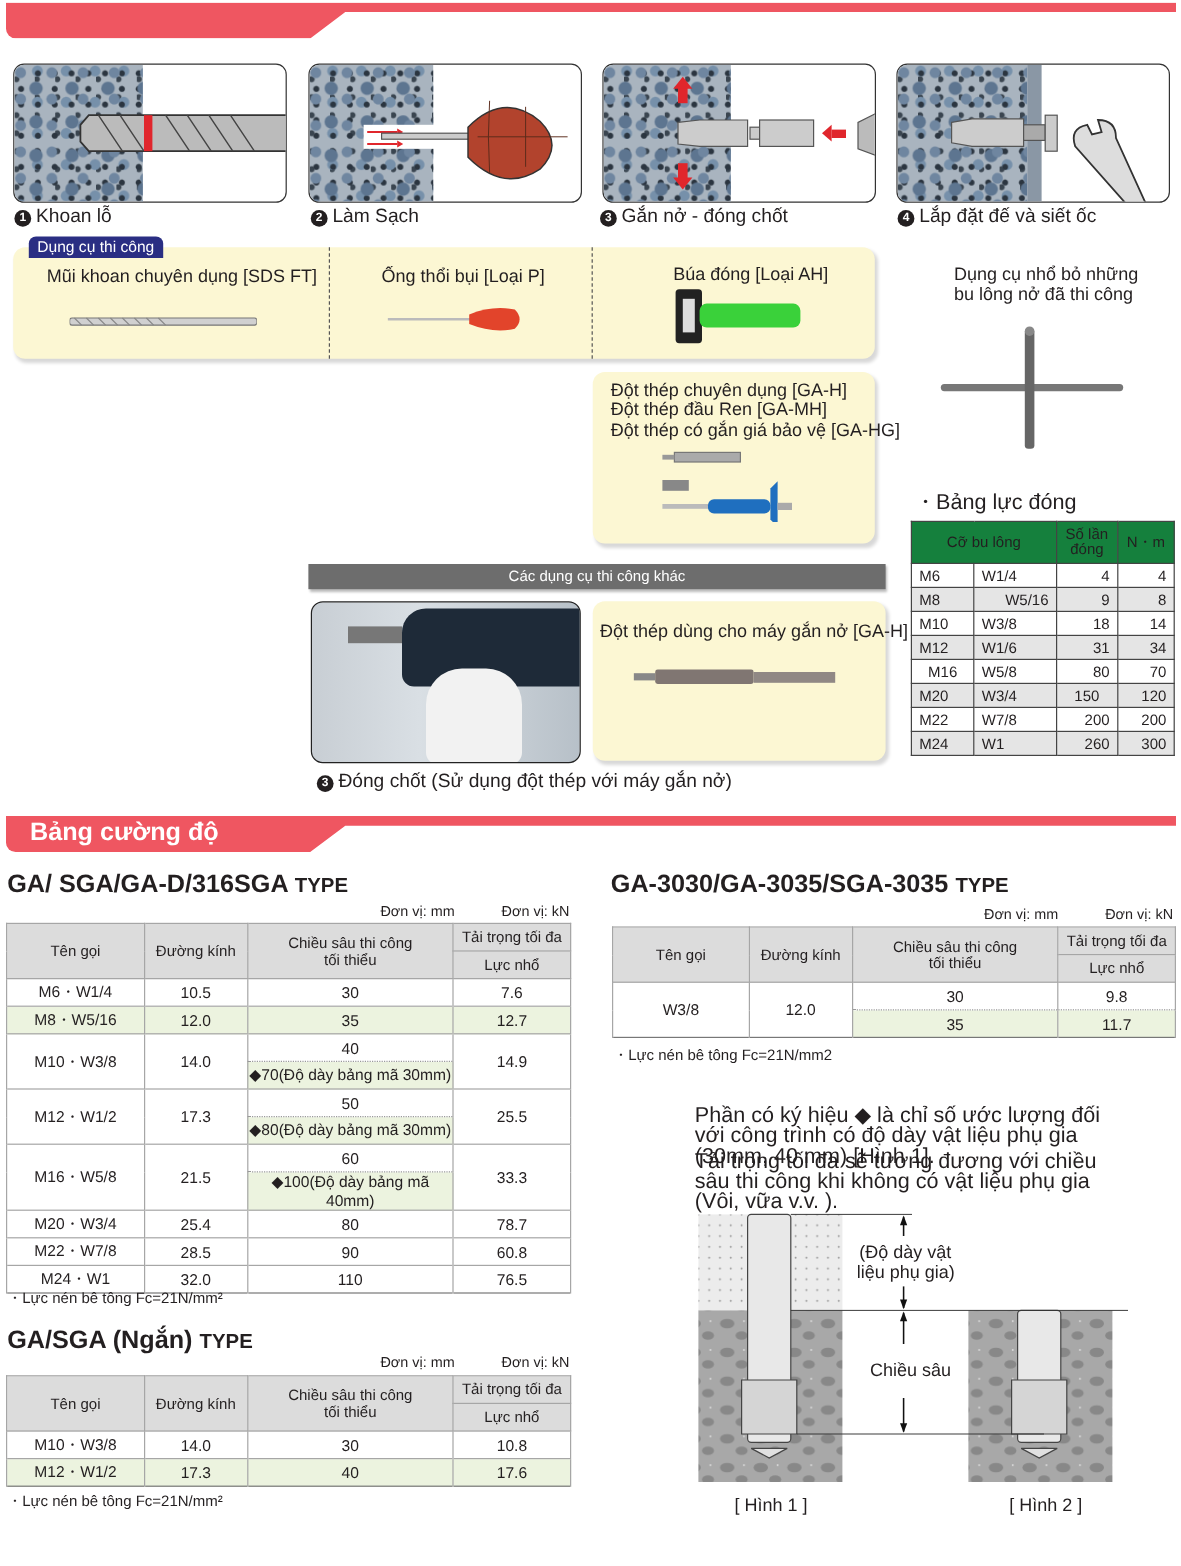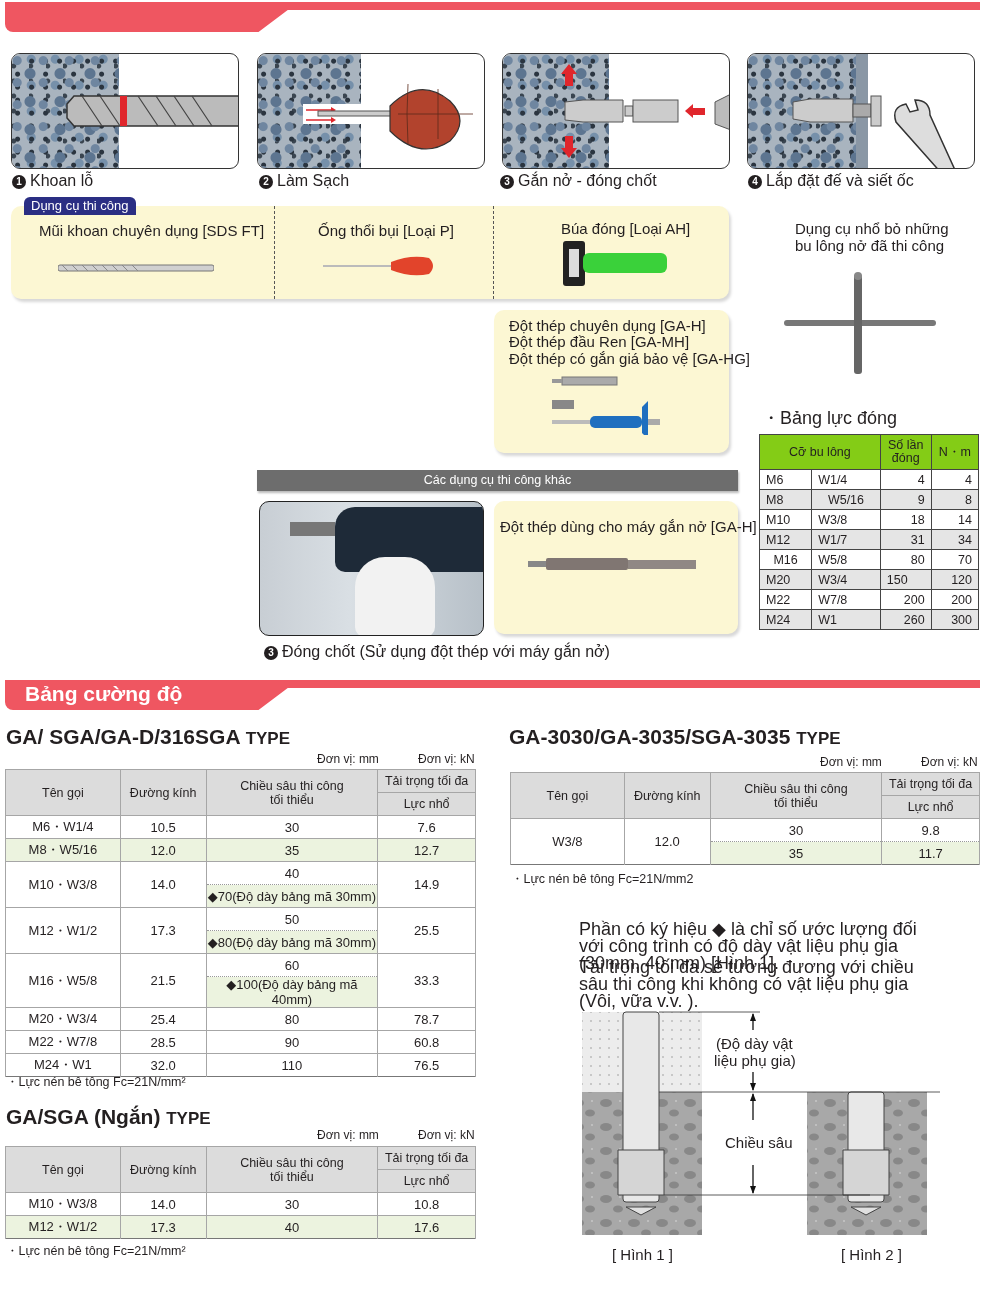--- a/index.html
+++ b/index.html
@@ -18,21 +18,21 @@
  #a9b4bf;background-size:26px 22px,30px 28px,14px 13px,24px 26px,17px 15px}
 .step-label{position:absolute;top:172px;font-size:16px;white-space:nowrap}
 .num{display:inline-block;width:14px;height:14px;border-radius:50%;background:#231f20;color:#fff;font-size:10px;font-weight:bold;text-align:center;line-height:14px;margin-right:4px;vertical-align:1px}
 .yellow{position:absolute;background:#fcf7d3;border-radius:10px;box-shadow:2px 3px 3px #d8d8d8}
 .tool-label{position:absolute;font-size:15px;text-align:center;white-space:nowrap}
 .badge{position:absolute;left:24px;top:197px;background:#2a2e83;color:#fff;font-size:13px;padding:1px 7px 2px;border-radius:6px 6px 0 0;z-index:2}
 .vdash{position:absolute;width:0;border-left:1.5px dashed #555}
 table{border-collapse:collapse;font-size:12.5px}
 td,th{font-weight:normal;text-align:center}
 .force td{border:1px solid #444;height:20px;padding:0 6px}
-.force th{border:1px solid #444;background:#84cc16;height:35px;line-height:13px}
+.force th{border:1px solid #444;background:#15803d;height:35px;line-height:13px}
 .alt td{background:#e5e5e5}
 .str{position:absolute}
 .str th{background:#dcdcdc;border:1.5px solid #a6a6a6;font-size:12.5px;line-height:14px;height:23px}
 .str td{border-left:1.5px solid #a6a6a6;border-right:1.5px solid #a6a6a6;height:23px;font-size:13px}
 .str tr.r td{border-top:1.5px solid #a6a6a6}
 .str .dot{border-top:1px dotted #999}
 .str{border:1.5px solid #777}
 .green{background:#ecf3df}
 .unit{position:absolute;font-size:12px;white-space:nowrap}
 .h2{position:absolute;font-size:21px;font-weight:bold;white-space:nowrap}
@@ -155,46 +155,46 @@
   </tbody>
     <tbody id="force-body">
       <tr>
         <td style="text-align: left;">M6</td>
         <td style="text-align: left;">W1/4</td>
         <td style="text-align: right;">4</td>
         <td style="text-align: right;">4</td>
       </tr>
       <tr class="alt">
         <td style="text-align: left;">M8</td>
-        <td style="text-align: center;">W5/16</td>
+        <td style="text-align: right;">W5/16</td>
         <td style="text-align: right;">9</td>
         <td style="text-align: right;">8</td>
       </tr>
       <tr>
         <td style="text-align: left;">M10</td>
         <td style="text-align: left;">W3/8</td>
         <td style="text-align: right;">18</td>
         <td style="text-align: right;">14</td>
       </tr>
       <tr class="alt">
         <td style="text-align: left;">M12</td>
-        <td style="text-align: left;">W1/7</td>
+        <td style="text-align: left;">W1/6</td>
         <td style="text-align: right;">31</td>
         <td style="text-align: right;">34</td>
       </tr>
       <tr>
         <td style="text-align: center;">M16</td>
         <td style="text-align: left;">W5/8</td>
         <td style="text-align: right;">80</td>
         <td style="text-align: right;">70</td>
       </tr>
       <tr class="alt">
         <td style="text-align: left;">M20</td>
         <td style="text-align: left;">W3/4</td>
-        <td style="text-align: left;">150</td>
+        <td style="text-align: center;">150</td>
         <td style="text-align: right;">120</td>
       </tr>
       <tr>
         <td style="text-align: left;">M22</td>
         <td style="text-align: left;">W7/8</td>
         <td style="text-align: right;">200</td>
         <td style="text-align: right;">200</td>
       </tr>
       <tr class="alt">
         <td style="text-align: left;">M24</td>

